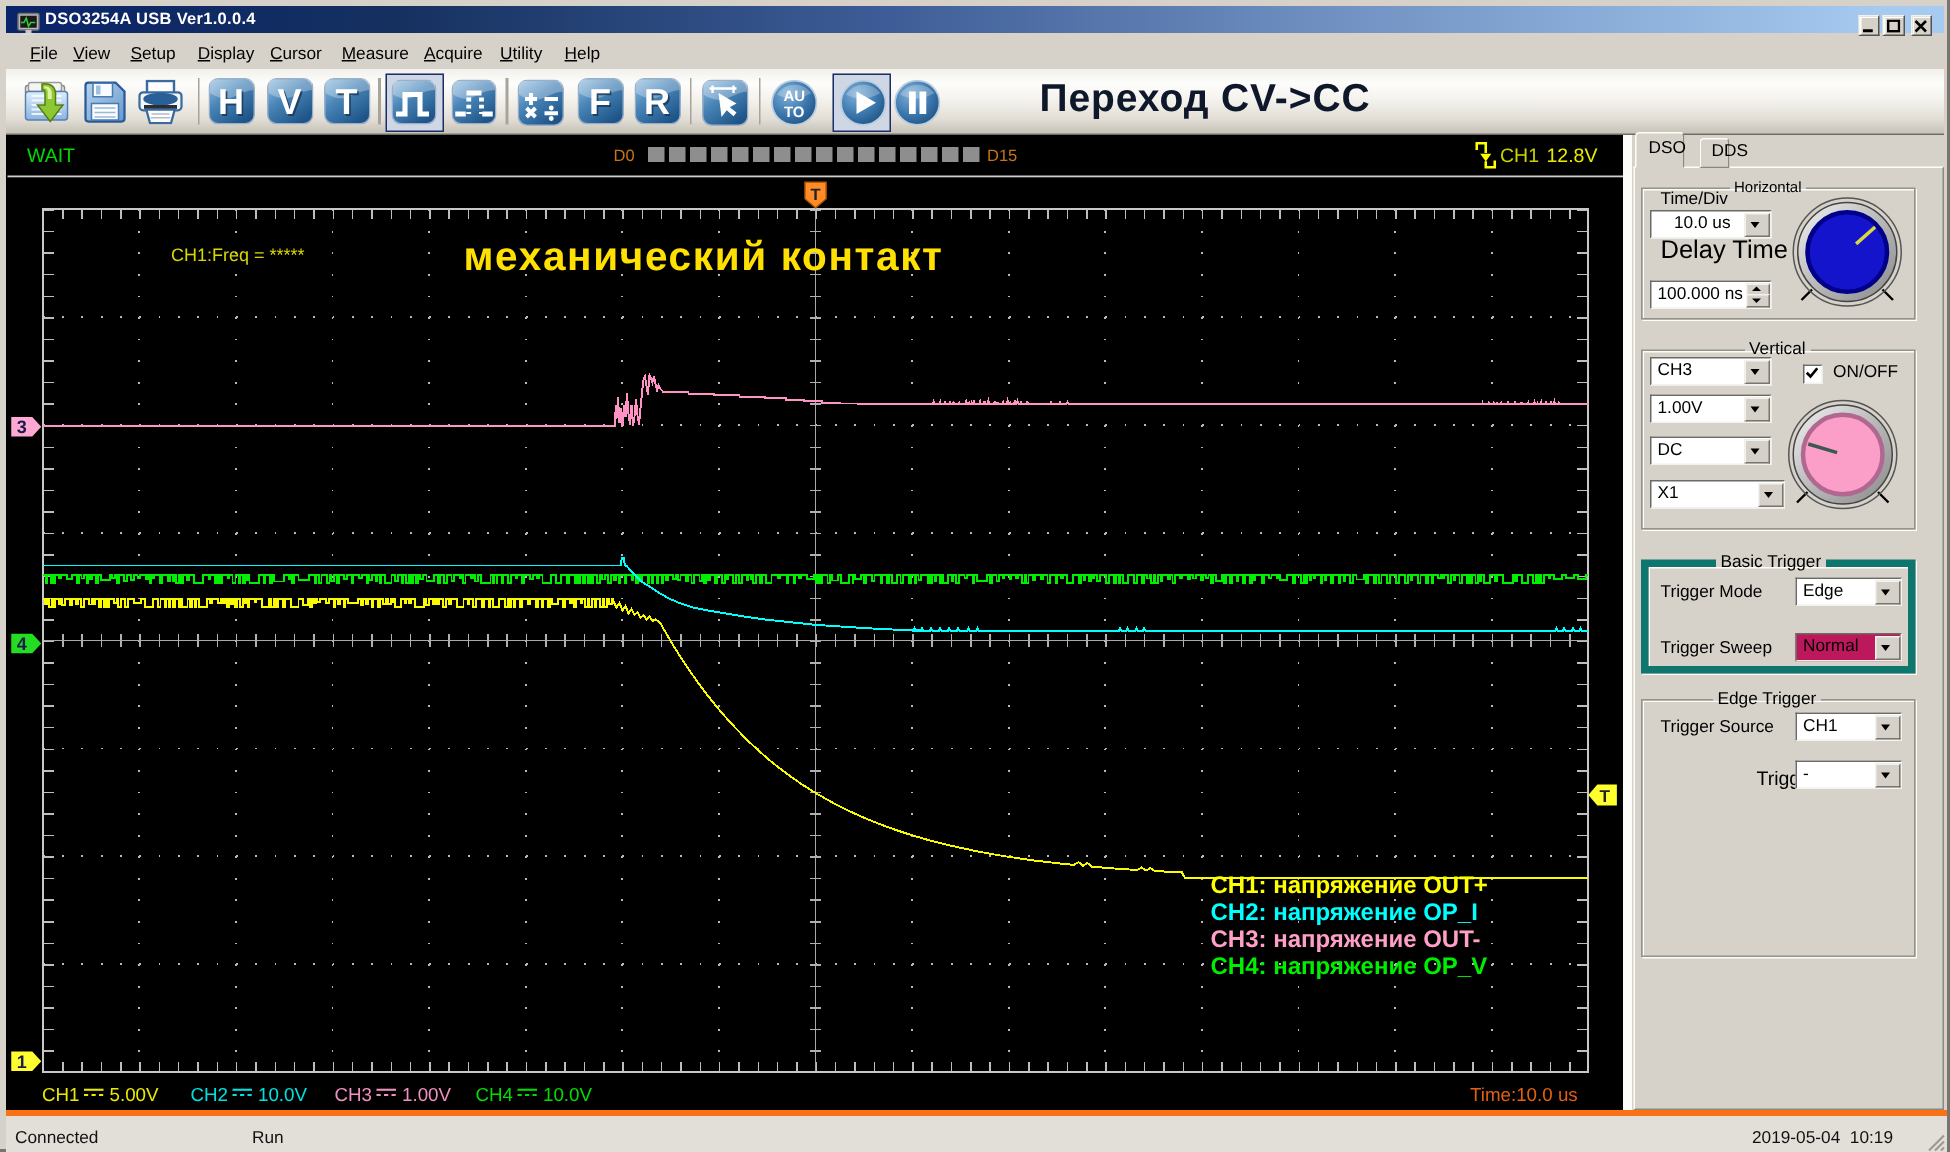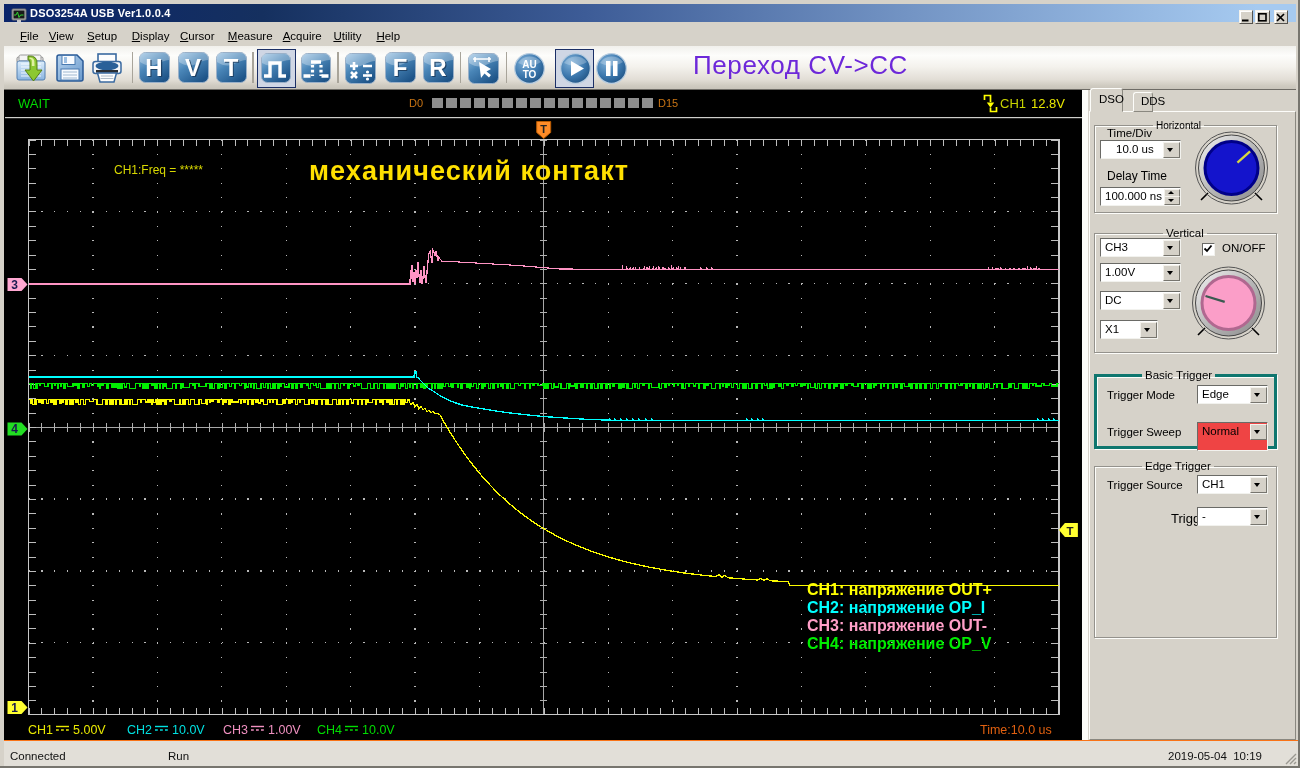--- a/index.html
+++ b/index.html
@@ -237,21 +237,21 @@
 <stop offset="0" stop-color="#7fb0d8"></stop>
         <stop offset="0.6" stop-color="#3a76ac"></stop>
         <stop offset="1" stop-color="#1e5080"></stop>
       </radialGradient>
     </defs>
 <circle cx="15.5" cy="15.5" r="14.8" fill="url(#rg596)" stroke="#b8cde0" stroke-width="1.2"></circle>
 <path d="M4,10 Q15,16 27,9 A 14 14 0 0 0 4,10" fill="#fff" opacity="0.25"></path>
 <rect x="10" y="8" width="4.5" height="15" fill="#fff"></rect>
     <rect x="17" y="8" width="4.5" height="15" fill="#fff"></rect>
 </svg>
-<div style="position:absolute;left:693px;top:49.5px;font-size:26px;font-weight:normal;color:#6d28d9;letter-spacing:0.6px">Переход CV-&gt;CC</div>
+<div style="position:absolute;left:693px;top:49.5px;font-size:26px;font-weight:bold;color:#0f172a;letter-spacing:0.6px">Переход CV-&gt;CC</div>
 <svg width="1300" height="768" viewBox="0 0 1300 768" style="position:absolute;left:0;top:0">
 <rect x="4" y="90" width="1078" height="650" fill="#000"></rect>
 <rect x="1082" y="90" width="6.5" height="650" fill="#fcfcf8"></rect>
 <rect x="5" y="117" width="1077" height="1.2" fill="#cfcfcb"></rect>
 <text x="18" y="108" font-size="13" fill="#00d800">WAIT</text>
 <text x="409" y="107" font-size="11" fill="#c87414">D0</text>
 <rect x="432.0" y="98" width="11" height="10" fill="#8e8e8e"></rect>
     <rect x="446.0" y="98" width="11" height="10" fill="#8e8e8e"></rect>
     <rect x="460.0" y="98" width="11" height="10" fill="#8e8e8e"></rect>
     <rect x="474.0" y="98" width="11" height="10" fill="#8e8e8e"></rect>
@@ -352,21 +352,21 @@
 <fieldset style="position:absolute;left:1094px;top:120px;width:183px;height:93px;border:1px solid #94928c;box-shadow:inset 1px 1px 0 #fdfdfa, 1px 1px 0 #fdfdfa;margin:0;padding:0;box-sizing:border-box">
 <legend style="margin-left:58px;padding:0 3px;font-size:10px">Horizontal</legend>
   </fieldset>
 <div style="position:absolute;left:1107px;top:127px;font-size:11.5px">Time/Div</div>
 <div style="position:absolute;left:1100px;top:140px;width:81px;height:19px;background:#fff;border:1.5px solid;border-color:#6a6a66 #f2f2ee #f2f2ee #6a6a66;box-sizing:border-box">
 <span style="position:absolute;left:15px;top:1.5px;font-size:11.5px">10.0 us</span>
 <span style="position:absolute;right:0.5px;top:0.5px;width:15px;height:14.5px;background:#d5d1c8;border:1px solid;border-color:#f4f2ec #77756e #77756e #f4f2ec">
 <span style="position:absolute;left:3.6px;top:5.2px;width:0;height:0;border:3.6px solid transparent;border-top:4.4px solid #000;border-bottom:none"></span>
     </span>
   </div>
-<div style="position:absolute;left:1107px;top:169px;font-size:12px">Delay Time</div>
+<div style="position:absolute;left:1107px;top:157px;font-size:17px">Delay Time</div>
 <div style="position:absolute;left:1100px;top:187px;width:81px;height:19px;background:#fff;border:1.5px solid;border-color:#6a6a66 #f2f2ee #f2f2ee #6a6a66;box-sizing:border-box">
 <span style="position:absolute;left:4px;top:1.5px;font-size:11.5px">100.000 ns</span>
 <span style="position:absolute;right:0.5px;top:0.5px;width:14px;height:7px;background:#d5d1c8;border:1px solid;border-color:#f4f2ec #77756e #77756e #f4f2ec">
 <span style="position:absolute;left:3.5px;top:1.8px;width:0;height:0;border:3px solid transparent;border-bottom:3.6px solid #000;border-top:none"></span>
     </span>
 <span style="position:absolute;right:0.5px;top:8.2px;width:14px;height:7px;background:#d5d1c8;border:1px solid;border-color:#f4f2ec #77756e #77756e #f4f2ec">
 <span style="position:absolute;left:3.5px;top:1.8px;width:0;height:0;border:3px solid transparent;border-top:3.6px solid #000;border-bottom:none"></span>
     </span>
   </div>
 <svg style="position:absolute;left:1194px;top:131px" width="76" height="76">
@@ -397,21 +397,21 @@
 <span style="position:absolute;right:0.5px;top:0.5px;width:15px;height:14.5px;background:#d5d1c8;border:1px solid;border-color:#f4f2ec #77756e #77756e #f4f2ec">
 <span style="position:absolute;left:3.6px;top:5.2px;width:0;height:0;border:3.6px solid transparent;border-top:4.4px solid #000;border-bottom:none"></span>
     </span>
   </div>
 <div style="position:absolute;left:1100px;top:291px;width:81px;height:19px;background:#fff;border:1.5px solid;border-color:#6a6a66 #f2f2ee #f2f2ee #6a6a66;box-sizing:border-box">
 <span style="position:absolute;left:4px;top:1.5px;font-size:11.5px">DC</span>
 <span style="position:absolute;right:0.5px;top:0.5px;width:15px;height:14.5px;background:#d5d1c8;border:1px solid;border-color:#f4f2ec #77756e #77756e #f4f2ec">
 <span style="position:absolute;left:3.6px;top:5.2px;width:0;height:0;border:3.6px solid transparent;border-top:4.4px solid #000;border-bottom:none"></span>
     </span>
   </div>
-<div style="position:absolute;left:1100px;top:320px;width:58px;height:19px;background:#fff;border:1.5px solid;border-color:#6a6a66 #f2f2ee #f2f2ee #6a6a66;box-sizing:border-box">
+<div style="position:absolute;left:1100px;top:320px;width:90px;height:19px;background:#fff;border:1.5px solid;border-color:#6a6a66 #f2f2ee #f2f2ee #6a6a66;box-sizing:border-box">
 <span style="position:absolute;left:4px;top:1.5px;font-size:11.5px">X1</span>
 <span style="position:absolute;right:0.5px;top:0.5px;width:15px;height:14.5px;background:#d5d1c8;border:1px solid;border-color:#f4f2ec #77756e #77756e #f4f2ec">
 <span style="position:absolute;left:3.6px;top:5.2px;width:0;height:0;border:3.6px solid transparent;border-top:4.4px solid #000;border-bottom:none"></span>
     </span>
   </div>
 <div style="position:absolute;left:1202px;top:243px;width:13px;height:13px;background:#fff;border:1.4px solid;border-color:#6a6a66 #f2f2ee #f2f2ee #6a6a66;box-sizing:border-box">
     <svg width="10" height="10" style="position:absolute;left:0px;top:0px">
       <path d="M1.5,4.5 L4,7 L8.5,1.5" fill="none" stroke="#000" stroke-width="1.8"></path>
     </svg>
   </div>
@@ -423,32 +423,32 @@
         <stop offset="0.5" stop-color="#b9b9b9"></stop>
         <stop offset="1" stop-color="#8a8a8a"></stop>
       </linearGradient>
     </defs>
 <path d="M14,62 L7,69 M61,62 L68,69" stroke="#000" stroke-width="1.6"></path>
 <circle cx="37.5" cy="37" r="36" fill="none" stroke="#555" stroke-width="1"></circle>
 <circle cx="37.5" cy="37" r="33" fill="url(#kn1191266)" stroke="#444" stroke-width="1"></circle>
 <circle cx="37.5" cy="37" r="26.5" fill="#fb9ec8" stroke="#b06890" stroke-width="3"></circle>
 <line x1="33.7" y1="35.8" x2="14.5" y2="30.0" stroke="#3a5a50" stroke-width="2.3"></line>
 </svg>
-<fieldset style="position:absolute;left:1094px;top:369px;width:183px;height:80px;border:3px solid #0f766e;box-shadow:inset 1px 1px 0 #fdfdfa, 1px 1px 0 #fdfdfa;margin:0;padding:0;box-sizing:border-box">
+<fieldset style="position:absolute;left:1094px;top:369px;width:183px;height:80px;border:5px solid #0f766e;box-shadow:inset 1px 1px 0 #fdfdfa, 1px 1px 0 #fdfdfa;margin:0;padding:0;box-sizing:border-box">
 <legend style="margin-left:45px;padding:0 3px;font-size:11.5px">Basic Trigger</legend>
   </fieldset>
 <div style="position:absolute;left:1107px;top:389px;font-size:11.5px">Trigger Mode</div>
 <div style="position:absolute;left:1197px;top:385px;width:71px;height:19px;background:#fff;border:1.5px solid;border-color:#6a6a66 #f2f2ee #f2f2ee #6a6a66;box-sizing:border-box">
 <span style="position:absolute;left:4px;top:1.5px;font-size:11.5px">Edge</span>
 <span style="position:absolute;right:0.5px;top:0.5px;width:15px;height:14.5px;background:#d5d1c8;border:1px solid;border-color:#f4f2ec #77756e #77756e #f4f2ec">
 <span style="position:absolute;left:3.6px;top:5.2px;width:0;height:0;border:3.6px solid transparent;border-top:4.4px solid #000;border-bottom:none"></span>
     </span>
   </div>
 <div style="position:absolute;left:1107px;top:426px;font-size:11.5px">Trigger Sweep</div>
-<div style="position:absolute;left:1197px;top:422px;width:71px;height:29px;background:#ef4444;border:1.5px solid;border-color:#6a6a66 #f2f2ee #f2f2ee #6a6a66;box-sizing:border-box">
+<div style="position:absolute;left:1197px;top:422px;width:71px;height:19px;background:#be185d;border:1.5px solid;border-color:#6a6a66 #f2f2ee #f2f2ee #6a6a66;box-sizing:border-box">
 <span style="position:absolute;left:4px;top:1.5px;font-size:11.5px">Normal</span>
 <span style="position:absolute;right:0.5px;top:0.5px;width:15px;height:14.5px;background:#d5d1c8;border:1px solid;border-color:#f4f2ec #77756e #77756e #f4f2ec">
 <span style="position:absolute;left:3.6px;top:5.2px;width:0;height:0;border:3.6px solid transparent;border-top:4.4px solid #000;border-bottom:none"></span>
     </span>
   </div>
 <fieldset style="position:absolute;left:1094px;top:460px;width:183px;height:178px;border:1px solid #94928c;box-shadow:inset 1px 1px 0 #fdfdfa, 1px 1px 0 #fdfdfa;margin:0;padding:0;box-sizing:border-box">
 <legend style="margin-left:47px;padding:0 3px;font-size:11.5px">Edge Trigger</legend>
   </fieldset>
 <div style="position:absolute;left:1107px;top:479px;font-size:11.5px">Trigger Source</div>
 <div style="position:absolute;left:1197px;top:475px;width:71px;height:19px;background:#fff;border:1.5px solid;border-color:#6a6a66 #f2f2ee #f2f2ee #6a6a66;box-sizing:border-box">
@@ -457,19 +457,19 @@
 <span style="position:absolute;left:3.6px;top:5.2px;width:0;height:0;border:3.6px solid transparent;border-top:4.4px solid #000;border-bottom:none"></span>
     </span>
   </div>
 <div style="position:absolute;left:1171px;top:511px;font-size:13px">Trigger Slope</div>
 <div style="position:absolute;left:1197px;top:507px;width:71px;height:19px;background:#fff;border:1.5px solid;border-color:#6a6a66 #f2f2ee #f2f2ee #6a6a66;box-sizing:border-box">
 <span style="position:absolute;left:4px;top:1.5px;font-size:11.5px">-</span>
 <span style="position:absolute;right:0.5px;top:0.5px;width:15px;height:14.5px;background:#d5d1c8;border:1px solid;border-color:#f4f2ec #77756e #77756e #f4f2ec">
 <span style="position:absolute;left:3.6px;top:5.2px;width:0;height:0;border:3.6px solid transparent;border-top:4.4px solid #000;border-bottom:none"></span>
     </span>
   </div>
-<div style="position:absolute;left:4px;top:740px;width:1294px;height:25px;background:#e2dfd8;border-top:1px solid #f97316;font-size:11.5px;color:#111">
+<div style="position:absolute;left:4px;top:740px;width:1294px;height:25px;background:#e2dfd8;border-top:4px solid #f97316;font-size:11.5px;color:#111">
 <span style="position:absolute;left:6px;top:9px">Connected</span>
 <span style="position:absolute;left:164px;top:9px">Run</span>
 <span style="position:absolute;left:1164px;top:9px">2019-05-04&nbsp;&nbsp;10:19</span>
 <svg width="13" height="13" style="position:absolute;right:1px;bottom:1px">
       <path d="M12,2 L2,12 M12,6 L6,12 M12,10 L10,12" stroke="#9a9890" stroke-width="1.4"></path>
     </svg>
 </div>
 </body></html>

